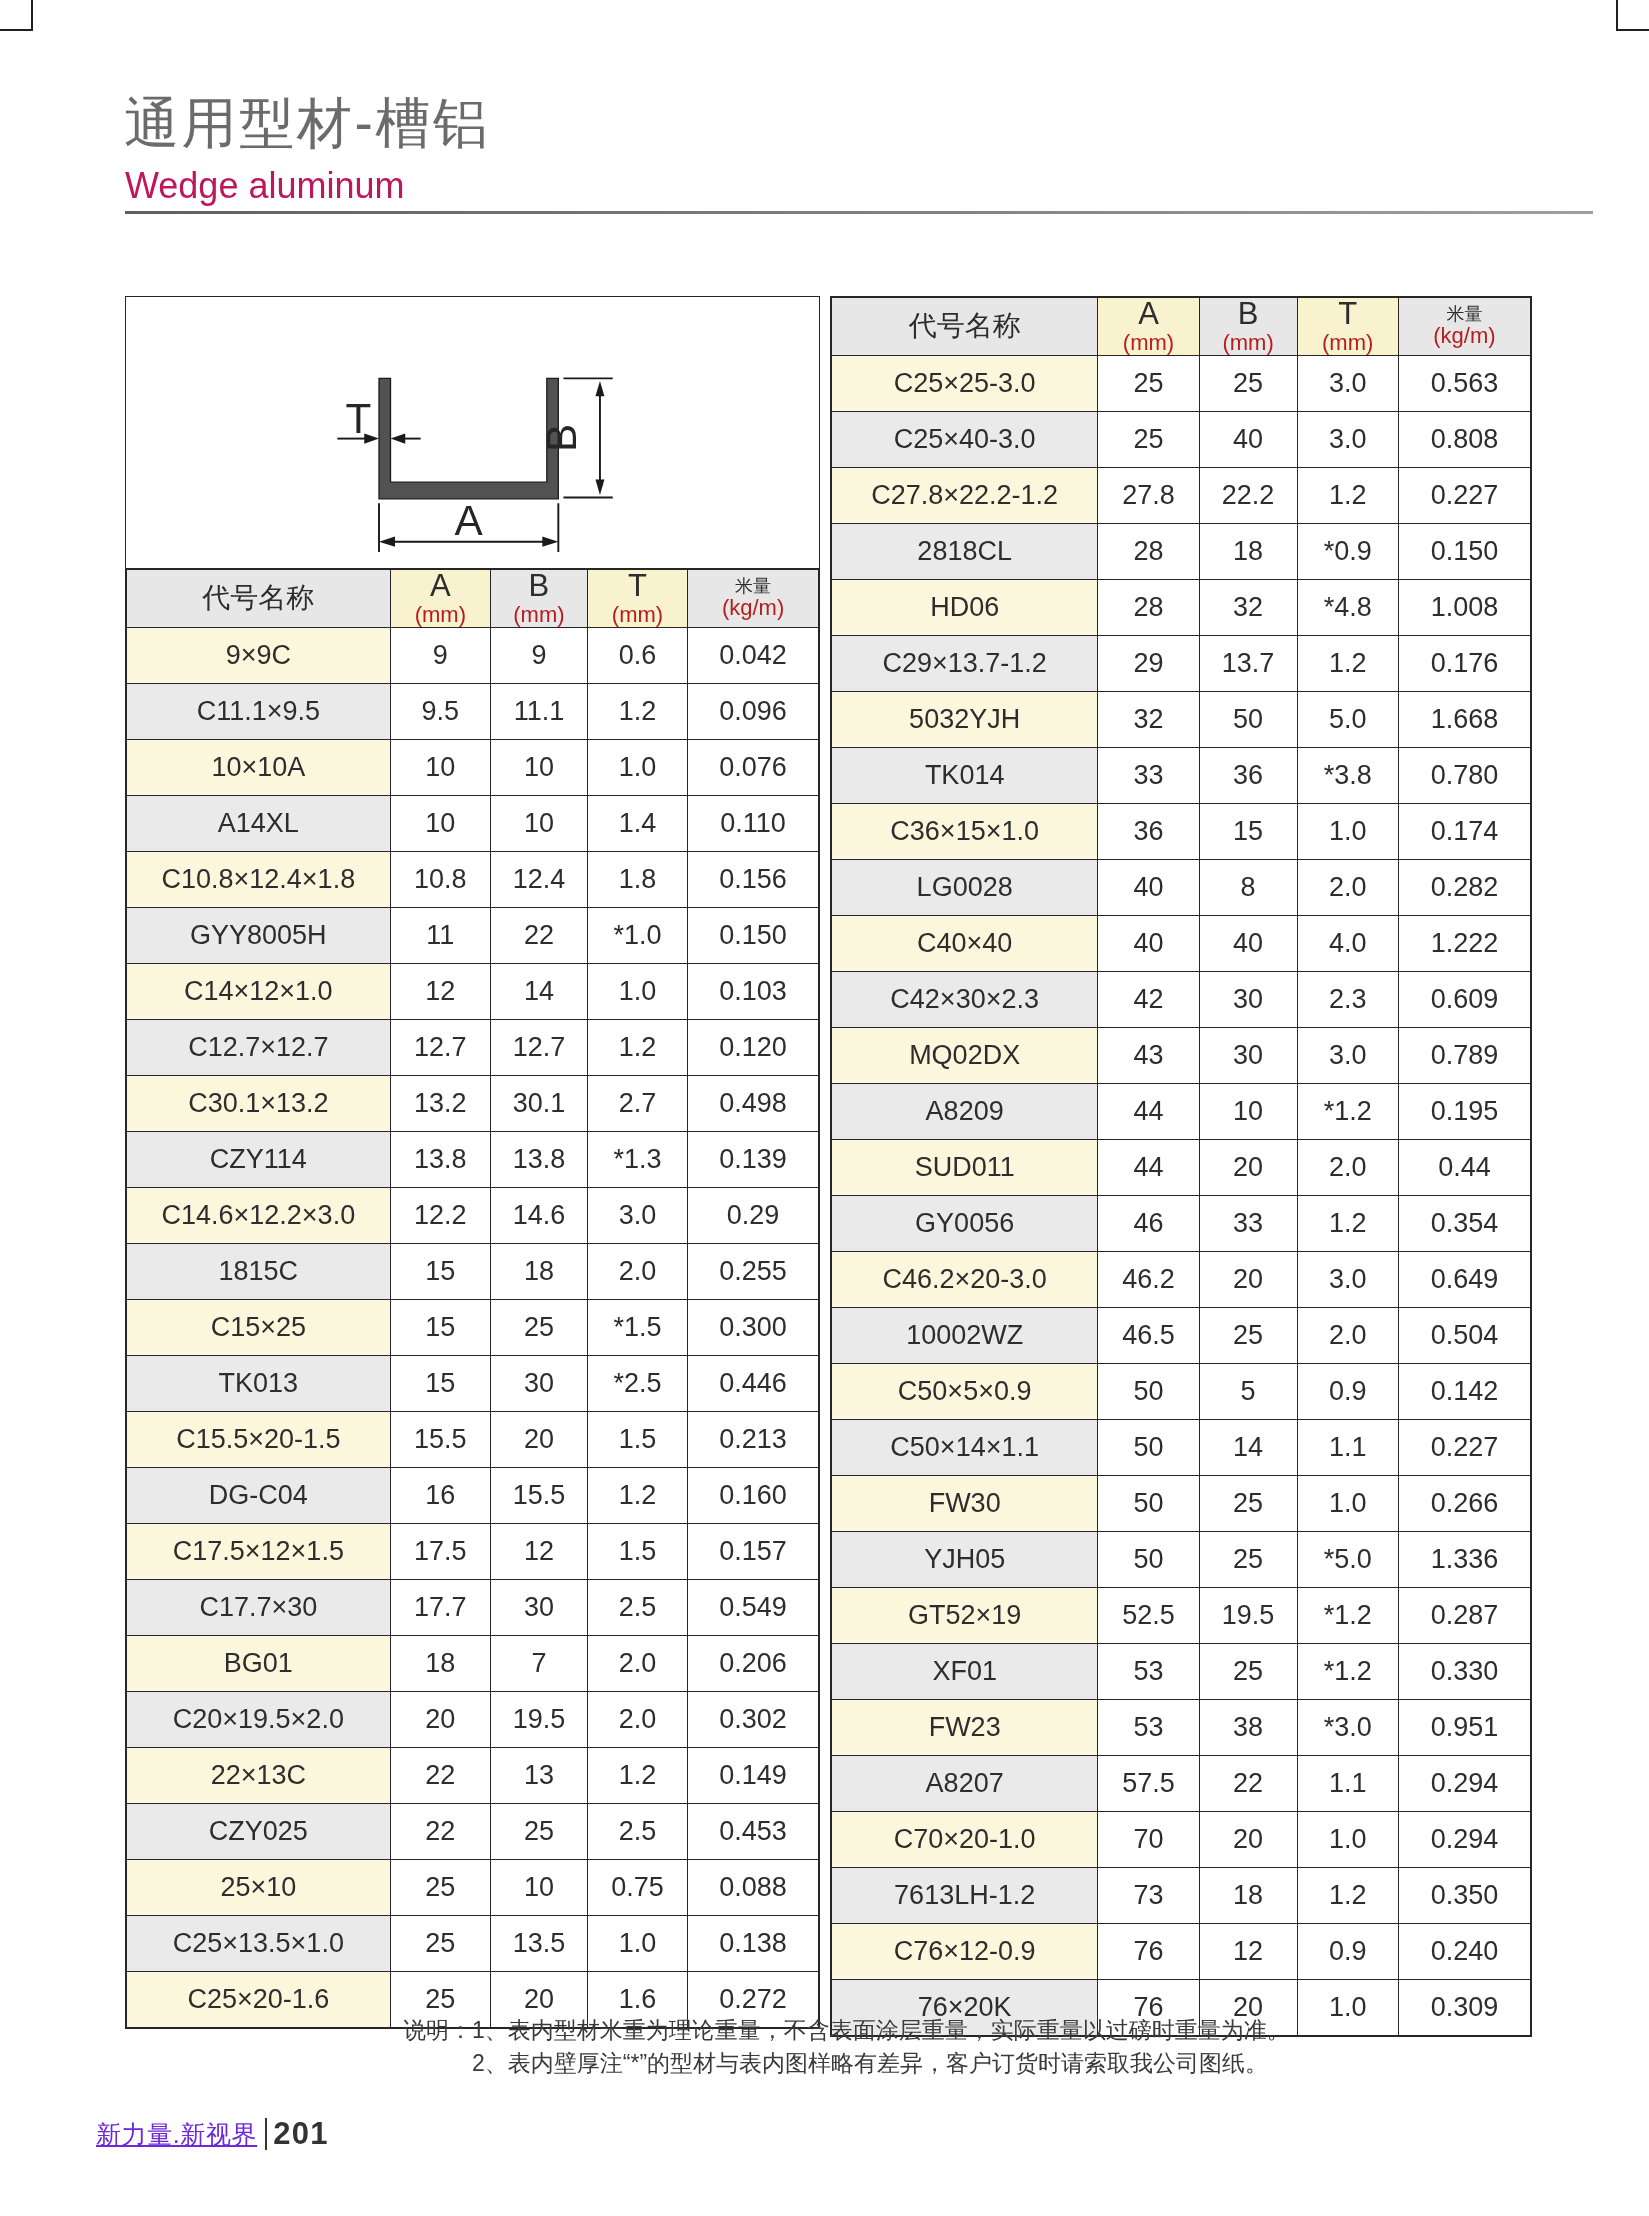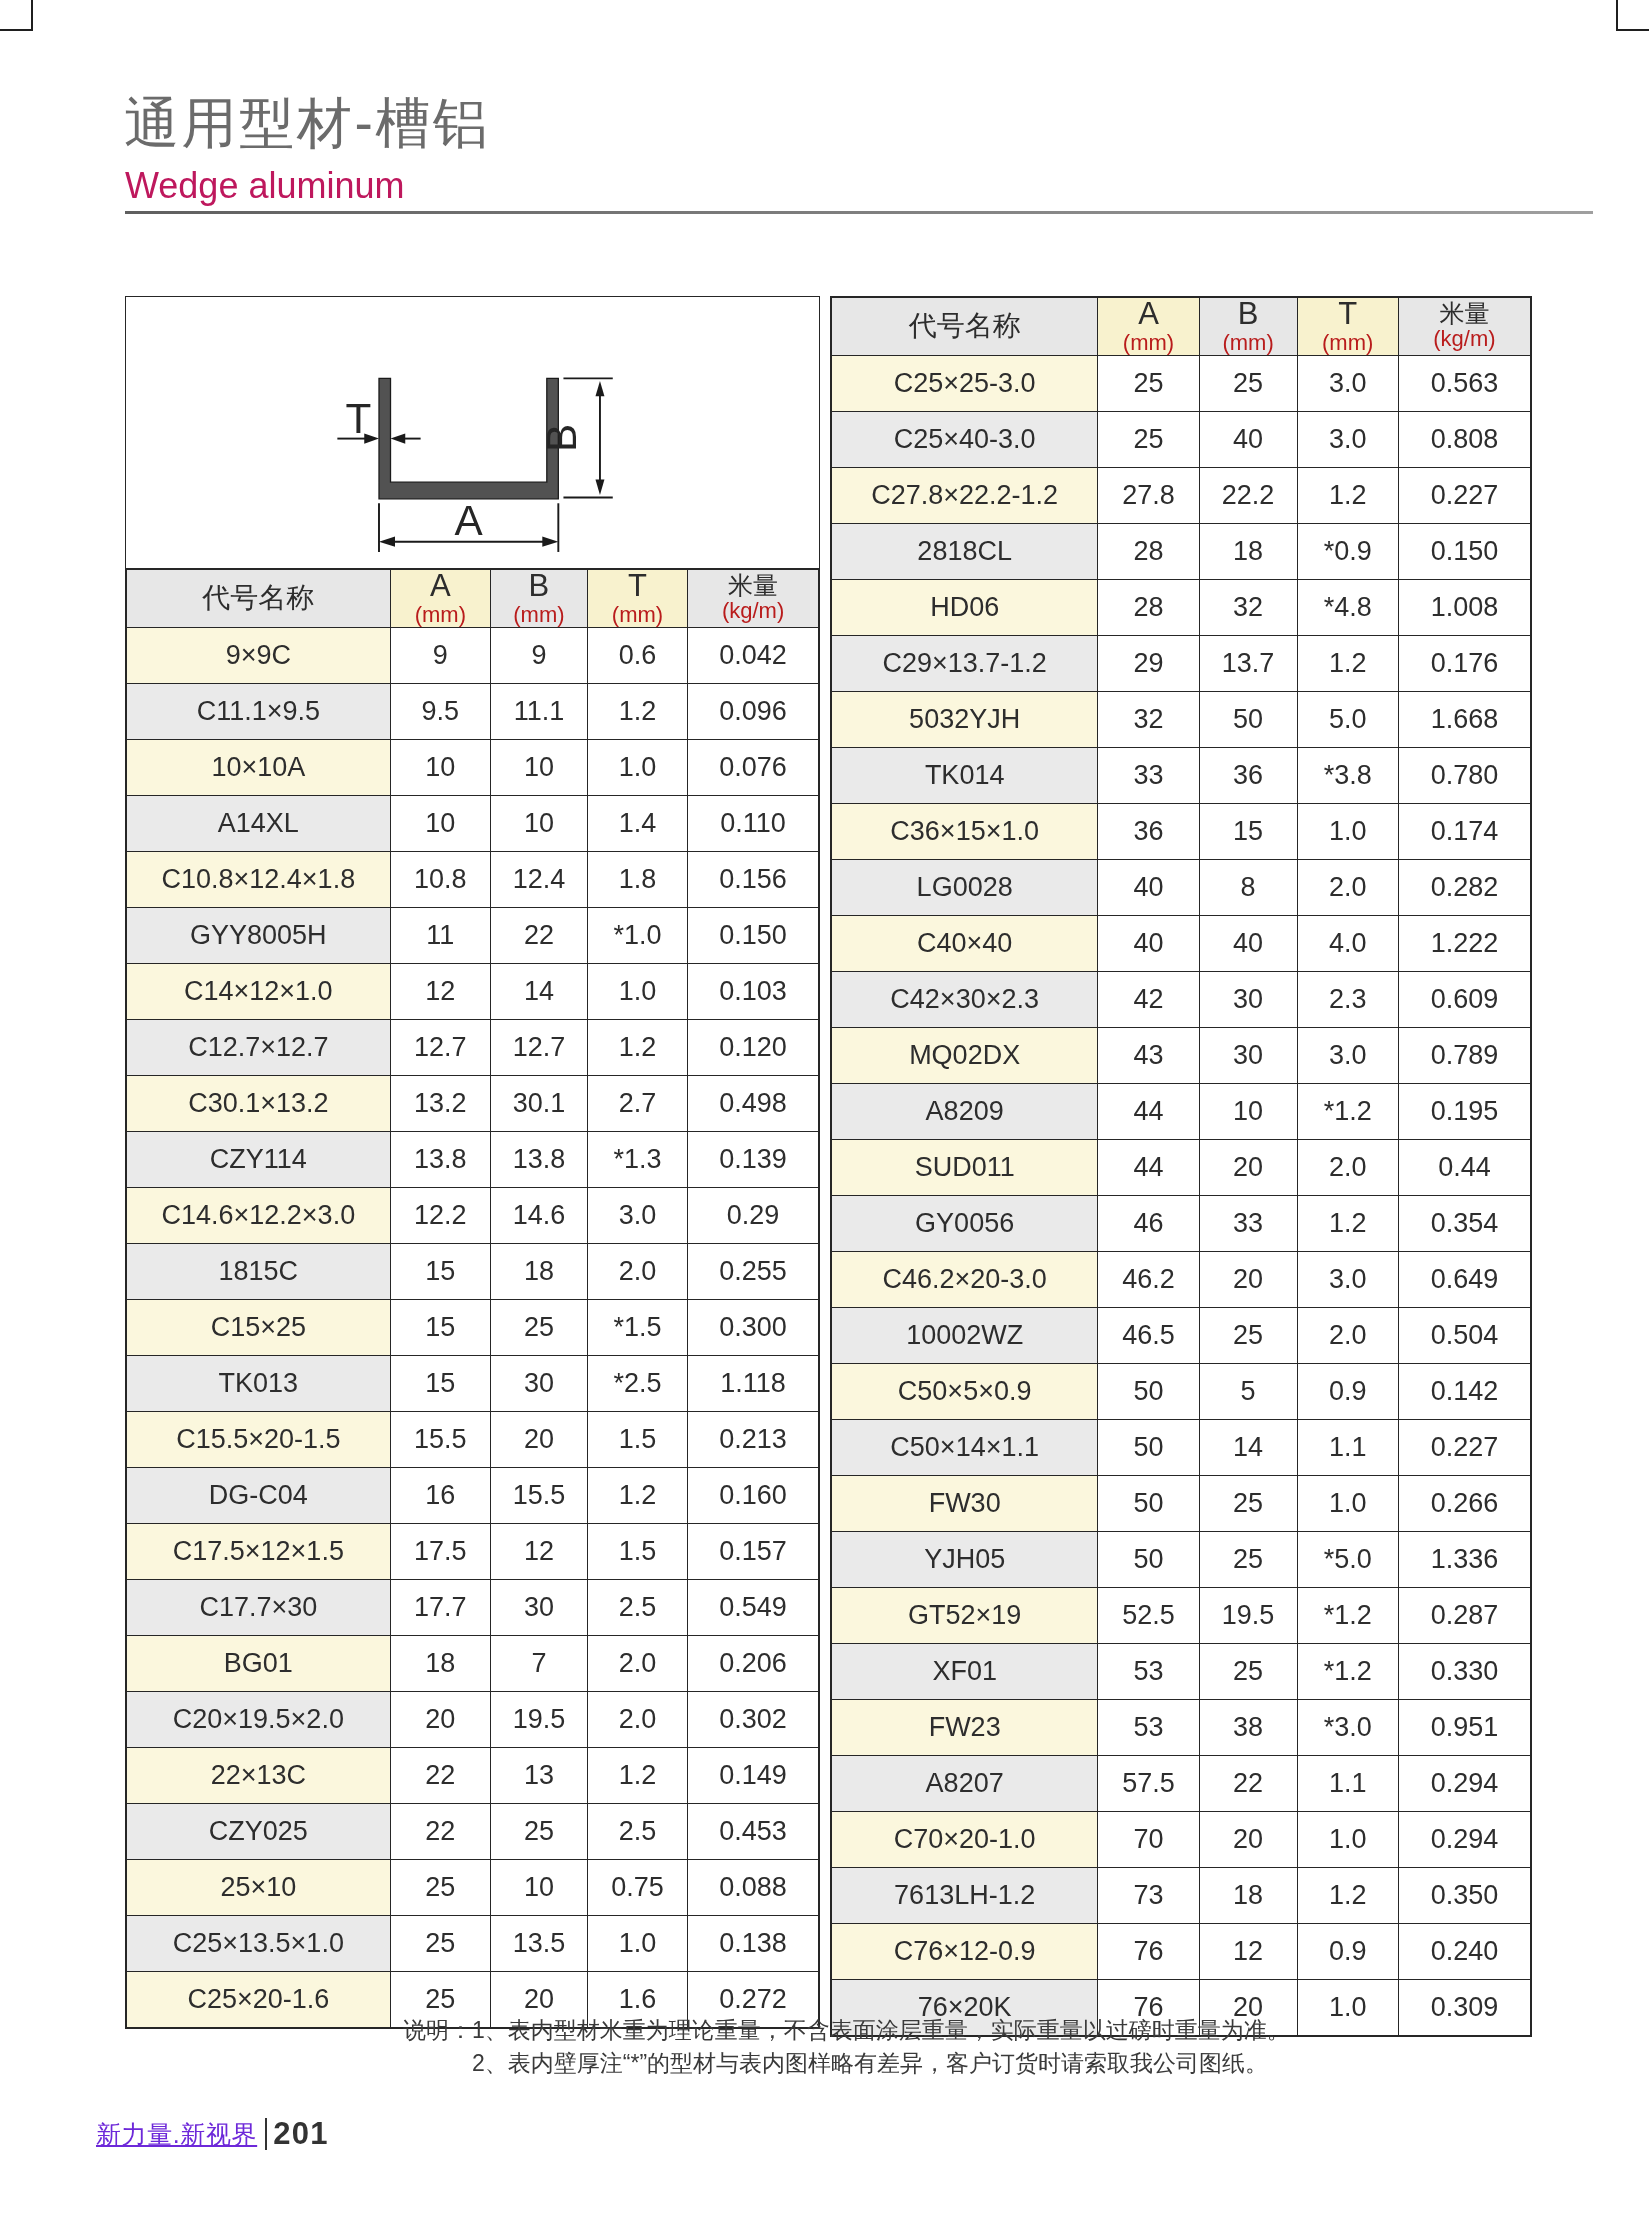--- a/index.html
+++ b/index.html
@@ -33,21 +33,21 @@
     border:1.3px solid #262626; border-top-width:1.9px; border-bottom-width:1.9px;
     text-align:center; vertical-align:middle; padding:0;
   }
   table.spec th { height:54px; font-weight:normal; }
   table.spec td { height:55px; font-size:27px; background:#ffffff; }
 
   .hdr-gray   { background:#E7E7E7; }
   .hdr-yellow { background:#F8F2CE; }
   .hdr-big  { font-size:31px; line-height:1.05; }
   .hdr-name { font-size:28px; }
-  .hdr-m    { font-size:25px; line-height:1.05;font-family:Liberation Serif, serif; }
+  .hdr-m    { font-size:18px; line-height:1.05; }
   .hdr-unit { font-size:22px; line-height:1.1; color:#b91c1c; }
 
   td.c-name.y { background:#FBF7DD; }
   td.c-name.g { background:#EAEAEA; }
 
   
   .notes { position:absolute; left:403px; top:2014px; font-size:23px; color:#3a3a3a; line-height:1.45; }
   .notes .l2 { margin-left:69px; }
 
   
@@ -216,21 +216,21 @@
             <td class="c-num">15</td>
             <td class="c-num">25</td>
             <td class="c-num">*1.5</td>
             <td class="c-num">0.300</td>
           </tr>
           <tr>
             <td class="c-name g">TK013</td>
             <td class="c-num">15</td>
             <td class="c-num">30</td>
             <td class="c-num">*2.5</td>
-            <td class="c-num">1.118</td>
+            <td class="c-num">0.446</td>
           </tr>
           <tr>
             <td class="c-name y">C15.5×20-1.5</td>
             <td class="c-num">15.5</td>
             <td class="c-num">20</td>
             <td class="c-num">1.5</td>
             <td class="c-num">0.213</td>
           </tr>
           <tr>
             <td class="c-name g">DG-C04</td>

